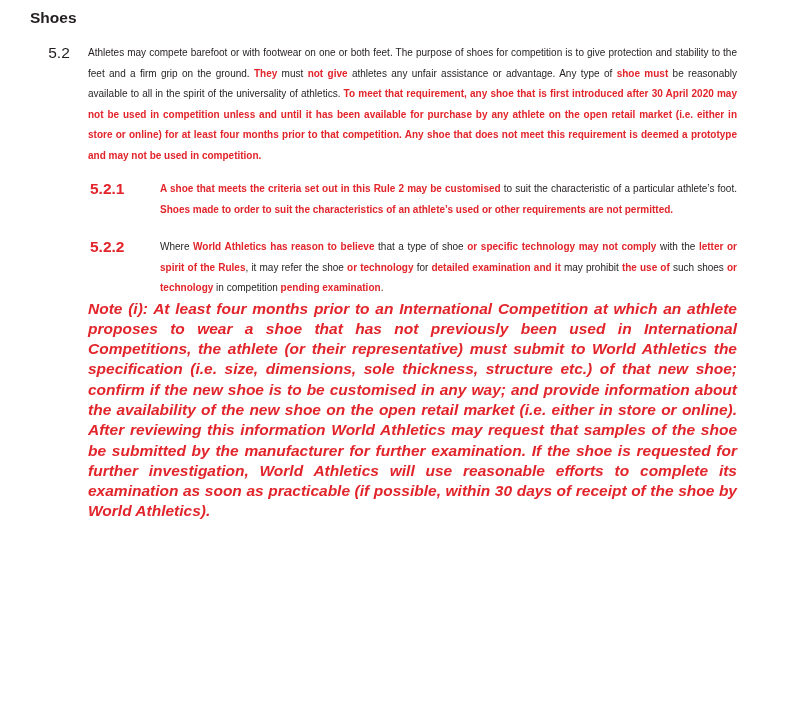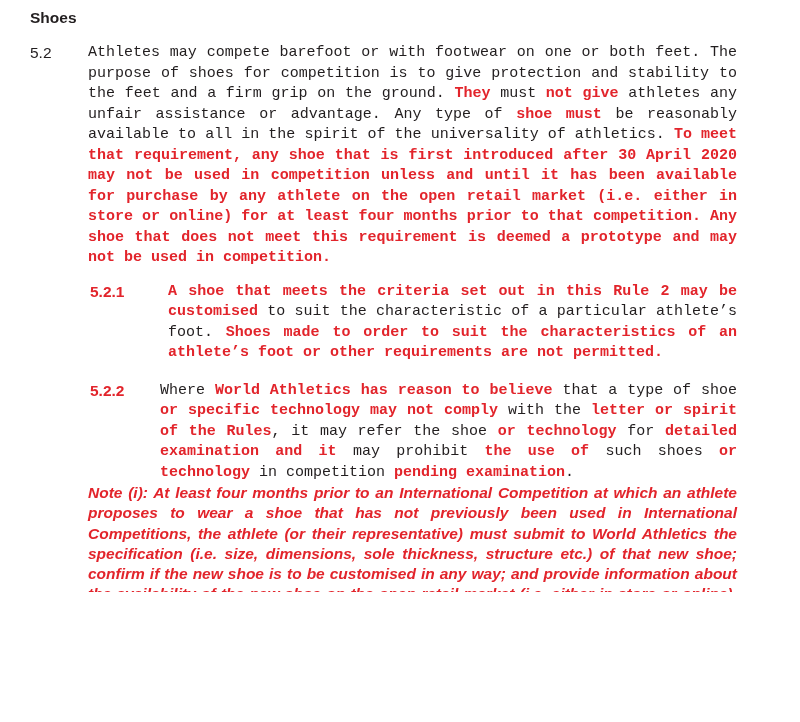--- a/index.html
+++ b/index.html
@@ -33,30 +33,29 @@
   }
   .section .num {
     flex: 0 0 auto;
     font-size: 15.5px;
     line-height: 20.5px;
   }
   .section .num[data-style="black"] { color: var(--black); font-weight: normal; }
   .section .num[data-style="red"]   { color: var(--red);   font-weight: bold; }
   .section .body {
     flex: 1 1 auto;
-    font-size: 15px;
+    font-size: 10px;
     line-height: 20.5px;
     text-align: justify;
-    font-family: Liberation Mono, monospace;
   }
-  .level-1 .num { width: 58px; }
+  .level-1 .num { width: 58px; text-align: center; }
   .level-2 { padding-left: 60px; }
   .level-2 .num { width: 70px; }
   .mb-13 { margin-bottom: 13px; }
-  .mb-17 { margin-bottom: 17px; gap: 8px; }
+  .mb-17 { margin-bottom: 17px; }
   .mb-14 { }
   .note {
     margin-left: 58px;
     font-size: 15.5px;
     line-height: 20.3px;
     text-align: justify;
   }
   .seg[data-style="black"] {
     color: var(--black);
     font-weight: normal;
@@ -80,21 +79,21 @@
 
   <div class="heading">Shoes</div>
 
   <div class="section level-1 mb-13">
     <div class="num" data-style="black">5.2</div>
     <div class="body"><span class="seg" data-style="black">Athletes may compete barefoot or with footwear on one or both feet. The purpose of shoes for competition is to give protection and stability to the feet and a firm grip on the ground. </span><span class="seg" data-style="red">They</span><span class="seg" data-style="black"> must </span><span class="seg" data-style="red">not give</span><span class="seg" data-style="black"> athletes any unfair assistance or advantage. Any type of </span><span class="seg" data-style="red">shoe must</span><span class="seg" data-style="black"> be reasonably available to all in the spirit of the universality of athletics. </span><span class="seg" data-style="red">To meet that requirement, any shoe that is first introduced after 30 April 2020 may not be used in competition unless and until it has been available for purchase by any athlete on the open retail market (i.e. either in store or online) for at least four months prior to that competition. Any shoe that does not meet this requirement is deemed a prototype and may not be used in competition.</span></div>
   </div>
 
   <div class="section level-2 mb-17">
     <div class="num" data-style="red">5.2.1</div>
-    <div class="body"><span class="seg" data-style="red">A shoe that meets the criteria set out in this Rule 2 may be customised</span><span class="seg" data-style="black"> to suit the characteristic of a particular athlete’s foot. </span><span class="seg" data-style="red">Shoes made to order to suit the characteristics of an athlete’s foot or other requirements are not permitted.</span></div>
+    <div class="body"><span class="seg" data-style="red">A shoe that meets the criteria set out in this Rule 2 may be customised</span><span class="seg" data-style="black"> to suit the characteristic of a particular athlete’s foot. </span><span class="seg" data-style="red">Shoes made to order to suit the characteristics of an athlete’s used or other requirements are not permitted.</span></div>
   </div>
 
   <div class="section level-2 mb-14">
     <div class="num" data-style="red">5.2.2</div>
     <div class="body"><span class="seg" data-style="black">Where </span><span class="seg" data-style="red">World Athletics has reason to believe</span><span class="seg" data-style="black"> that a type of shoe </span><span class="seg" data-style="red">or specific technology may not comply</span><span class="seg" data-style="black"> with the </span><span class="seg" data-style="red">letter or spirit of the Rules</span><span class="seg" data-style="black">, it may refer the shoe </span><span class="seg" data-style="red">or technology</span><span class="seg" data-style="black"> for </span><span class="seg" data-style="red">detailed examination and it</span><span class="seg" data-style="black"> may prohibit </span><span class="seg" data-style="red">the use of</span><span class="seg" data-style="black"> such shoes </span><span class="seg" data-style="red">or technology</span><span class="seg" data-style="black"> in competition </span><span class="seg" data-style="red">pending examination</span><span class="seg" data-style="black">.</span></div>
   </div>
 
   <div class="note"><span class="seg" data-style="red-italic">Note (i): At least four months prior to an International Competition at which an athlete proposes to wear a shoe that has not previously been used in International Competitions, the athlete (or their representative) must submit to World Athletics the specification (i.e. size, dimensions, sole thickness, structure etc.) of that new shoe; confirm if the new shoe is to be customised in any way; and provide information about the availability of the new shoe on the open retail market (i.e. either in store or online). After reviewing this information World Athletics may request that samples of the shoe be submitted by the manufacturer for further examination. If the shoe is requested for further investigation, World Athletics will use reasonable efforts to complete its examination as soon as practicable (if possible, within 30 days of receipt of the shoe by World Athletics).</span></div>
 
 </div>

